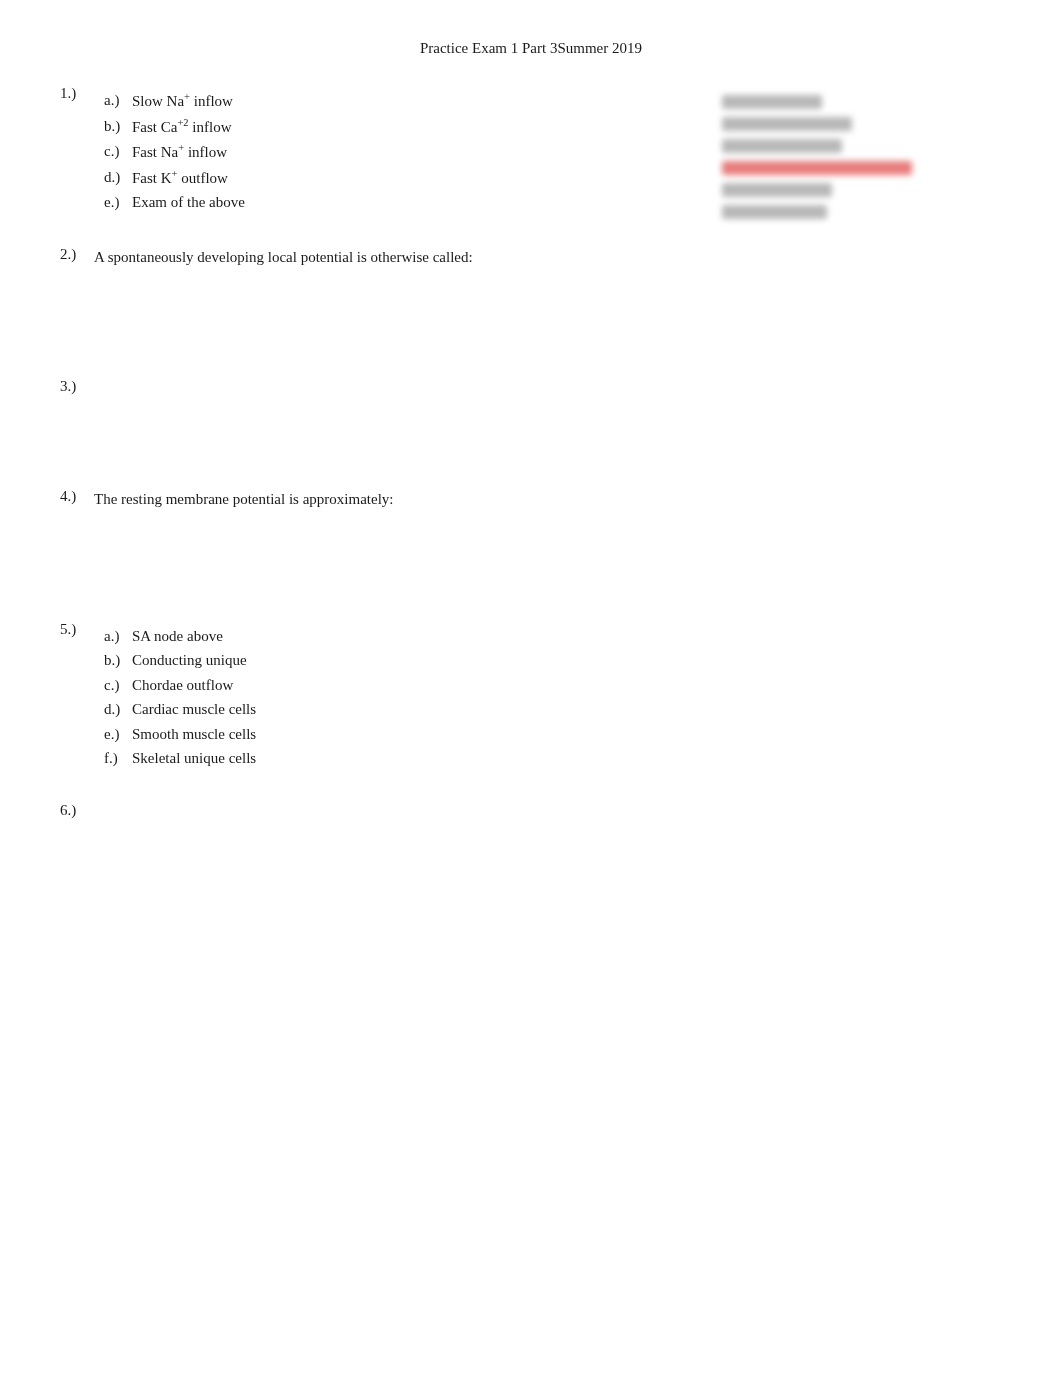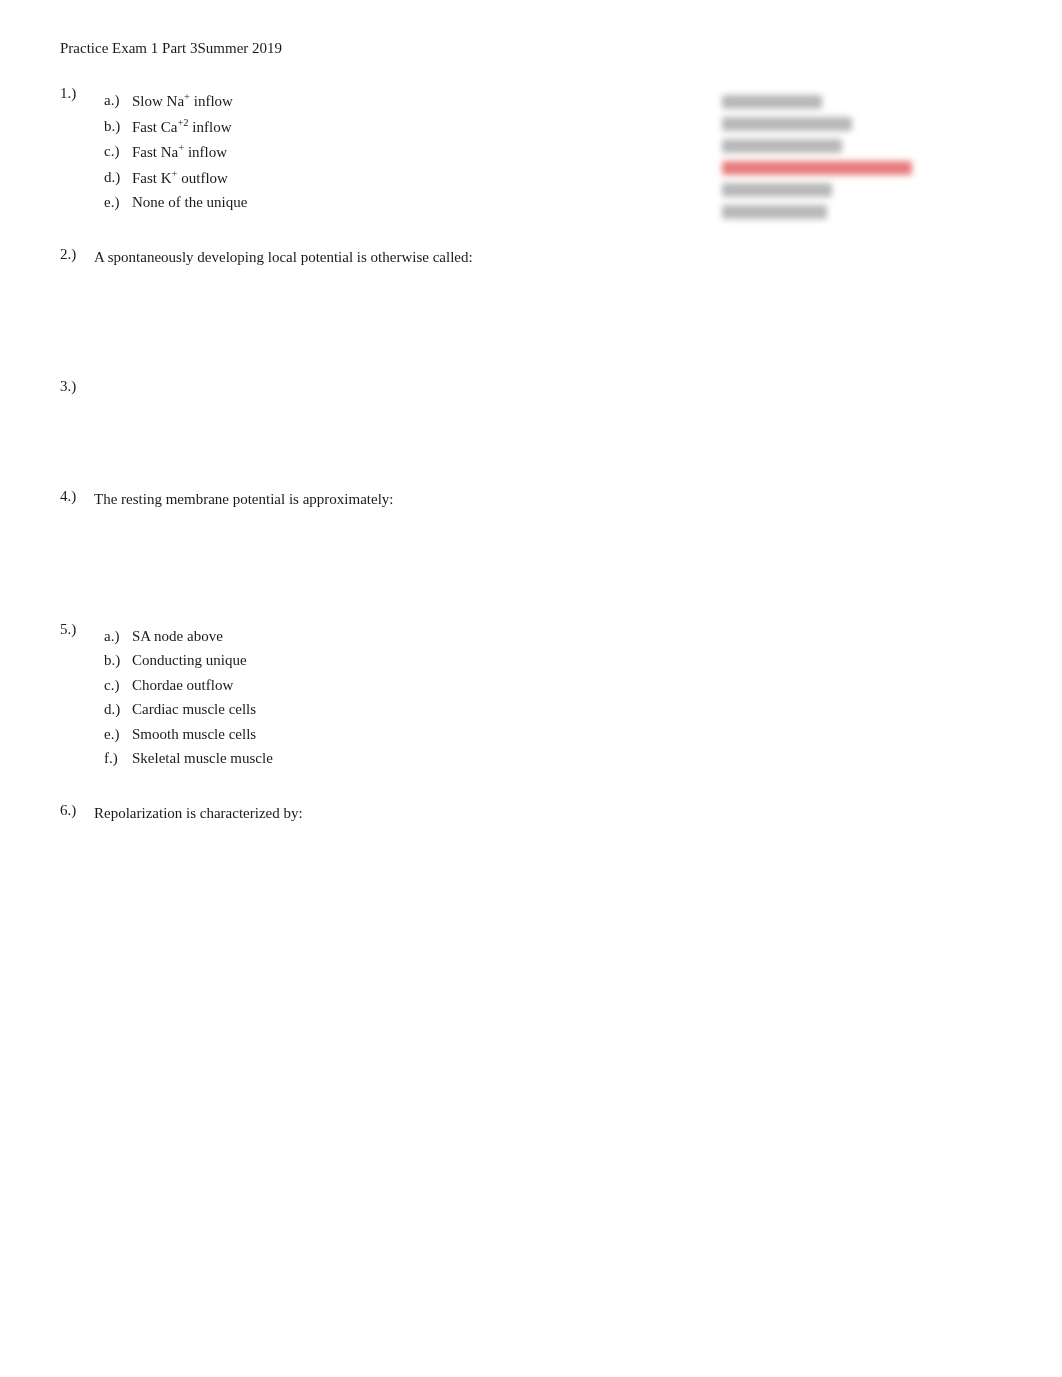--- a/index.html
+++ b/index.html
@@ -13,21 +13,21 @@
       font-family: 'Times New Roman', Times, serif;
       font-size: 15px;
       color: #1a1a1a;
       width: 1062px;
       min-height: 1377px;
       padding: 40px 60px;
     }
 
     .header {
       display: flex;
-      justify-content: flex-start;
+      justify-content: center;
       margin-bottom: 28px;
     }
 
     .header-left, .header-right {
       font-size: 15px;
     }
 
     .content {
       display: flex;
       gap: 40px;
@@ -145,21 +145,21 @@
               <div class="answer-item">
                 <span class="answer-label">c.)</span>
                 <span>Fast Na<sup>+</sup> inflow</span>
               </div>
               <div class="answer-item">
                 <span class="answer-label">d.)</span>
                 <span>Fast K<sup>+</sup> outflow</span>
               </div>
               <div class="answer-item">
                 <span class="answer-label">e.)</span>
-                <span>None of the unique</span>
+                <span>Exam of the above</span>
               </div>
             </div>
           </div>
         </div>
       </div>
       <div class="question-block">
         <div class="question-text">
           <span class="question-number">2.)</span>
           <div class="question-body">
             <p class="question-stem">A spontaneously developing local potential is otherwise called:</p>
@@ -204,31 +204,30 @@
               <div class="answer-item">
                 <span class="answer-label">d.)</span>
                 <span>Cardiac muscle cells</span>
               </div>
               <div class="answer-item">
                 <span class="answer-label">e.)</span>
                 <span>Smooth muscle cells</span>
               </div>
               <div class="answer-item">
                 <span class="answer-label">f.)</span>
-                <span>Skeletal muscle muscle</span>
+                <span>Skeletal unique cells</span>
               </div>
             </div>
           </div>
         </div>
       </div>
       <div class="question-block">
         <div class="question-text">
           <span class="question-number">6.)</span>
           <div class="question-body">
-            <p class="question-stem">Repolarization is characterized by:</p>
             <div class="spacer"></div>
           </div>
         </div>
       </div>
     </div>
 
   <div class="right-column">
     <div class="answer-preview" id="blurred-container">
 
     <div class="blurred-item w1"></div>

